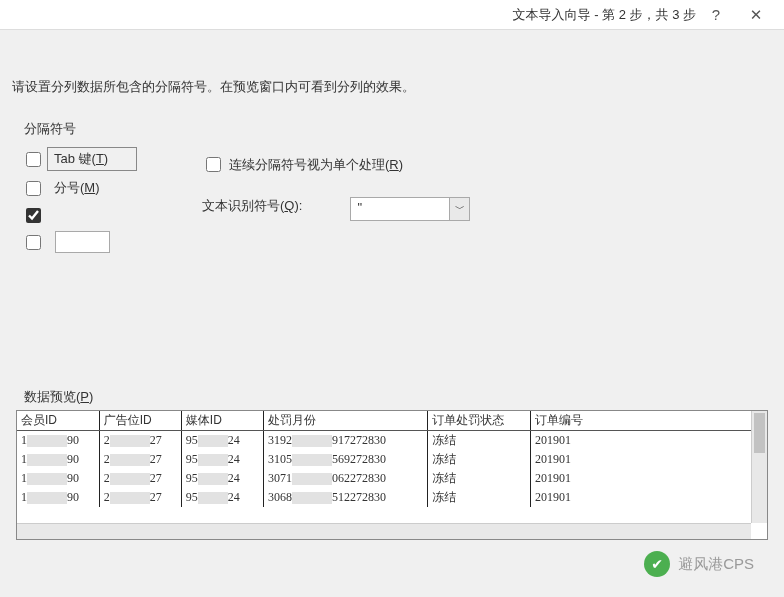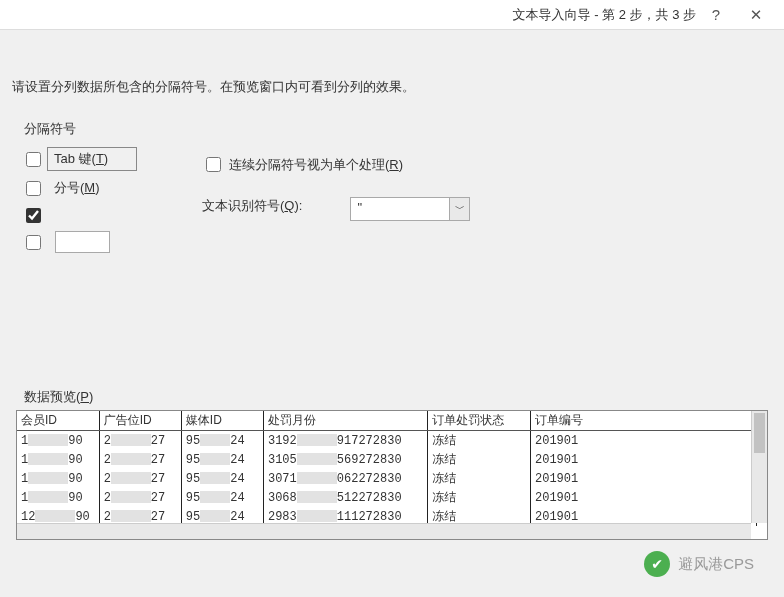--- a/index.html
+++ b/index.html
@@ -25,21 +25,21 @@
 .qual-row .ql { margin-right:12px; }
 .qual-select { width:120px; height:24px; border:1px solid #a9a9a9; background:#fff; display:flex; }
 .qual-select .val { flex:1; padding:2px 6px; }
 .qual-select .dd { width:20px; border-left:1px solid #a9a9a9; display:flex; align-items:center; justify-content:center; background:#e9e9e9; font-size:10px; }
 .other-input { width:55px; height:22px; border:1px solid #a9a9a9; margin-left:8px; background:#fff; }
 .preview-group { margin-top: 110px; }
 .preview-box { border:1px solid #888; margin:4px 2px 12px 2px; background:#fff; height:130px; position:relative; overflow:hidden; }
 .preview-table { border-collapse: collapse; font-size:12px; width: 740px; table-layout: fixed;}
 .preview-table th, .preview-table td { border-right:1px solid #222; padding:1px 4px; text-align:left; white-space:nowrap; overflow:hidden; font-weight:normal; height:18px; }
 .preview-table th { background:#fff; border-bottom:1px solid #555; }
-.preview-table td { font-family: Liberation Mono, monospace; }
+.preview-table td { font-family: Liberation Serif, serif; }
 .col-member{width:80px;} .col-media{width:80px;} .col-ad{width:80px;} .col-order{width:160px;} .col-status{width:100px;font-family:Liberation Mono, monospace;} .col-pun{width:220px;}
 .vscroll { position:absolute; right:0; top:0; bottom:16px; width:16px; background:#e8e8e8; border-left:1px solid #ccc; }
 .vscroll .thumb { position:absolute; left:2px; right:2px; top:2px; height:40px; background:#c2c2c2; }
 .hscroll { position:absolute; left:0; right:16px; bottom:0; height:16px; background:#e8e8e8; border-top:1px solid #ccc; }
 .watermark { position:absolute; right:30px; bottom:20px; display:flex; align-items:center; gap:8px; color:#9a9a9a; font-size:15px; }
 .watermark .logo { width:26px; height:26px; border-radius:50%; background:#4caf50; display:flex; align-items:center; justify-content:center; color:#fff; font-size:14px; }
 .redact { display:inline-block; background:#e2e2e2; height:12px; vertical-align:middle; }
 u.mn { text-decoration: underline; }
 </style>
 </head>
@@ -132,28 +132,20 @@
               <td>201901</td>
             </tr>
             <tr>
               <td>1<span class="redact" style="width:40px"></span>90</td>
               <td>2<span class="redact" style="width:40px"></span>27</td>
               <td>95<span class="redact" style="width:30px"></span>24</td>
               <td>3068<span class="redact" style="width:40px"></span>512272830</td>
               <td>冻结</td>
               <td>201901</td>
             </tr>
-            <tr>
-              <td>12<span class="redact" style="width:40px"></span>90</td>
-              <td>2<span class="redact" style="width:40px"></span>27</td>
-              <td>95<span class="redact" style="width:30px"></span>24</td>
-              <td>2983<span class="redact" style="width:40px"></span>111272830</td>
-              <td>冻结</td>
-              <td>201901</td>
-            </tr>
           </tbody>
       </table>
       <div class="vscroll">
           <div class="thumb"></div>
         </div>
       <div class="hscroll"></div>
     </div>
   </div>
 </div>
 

